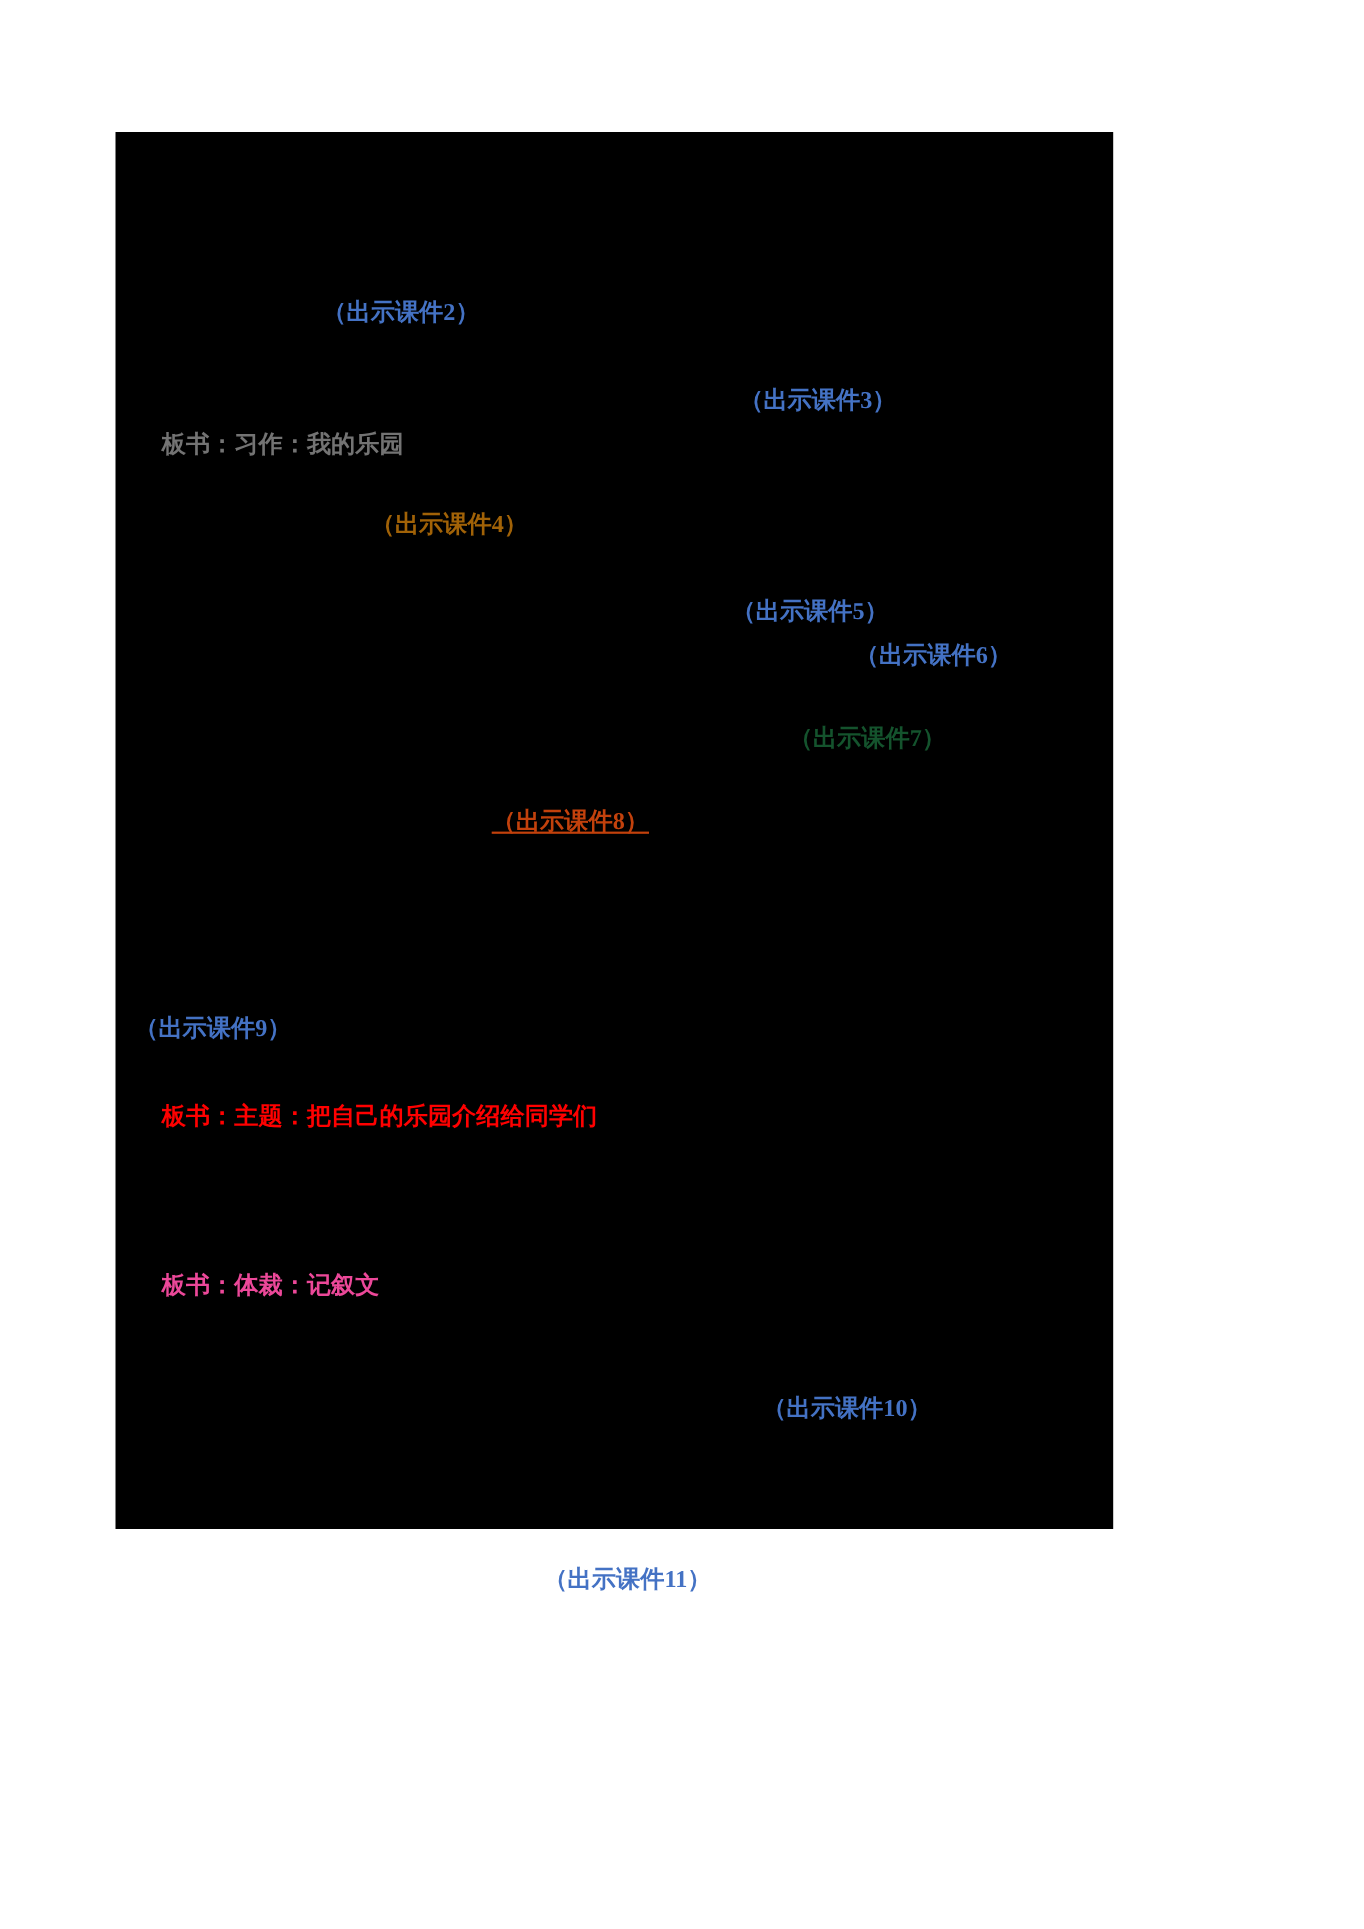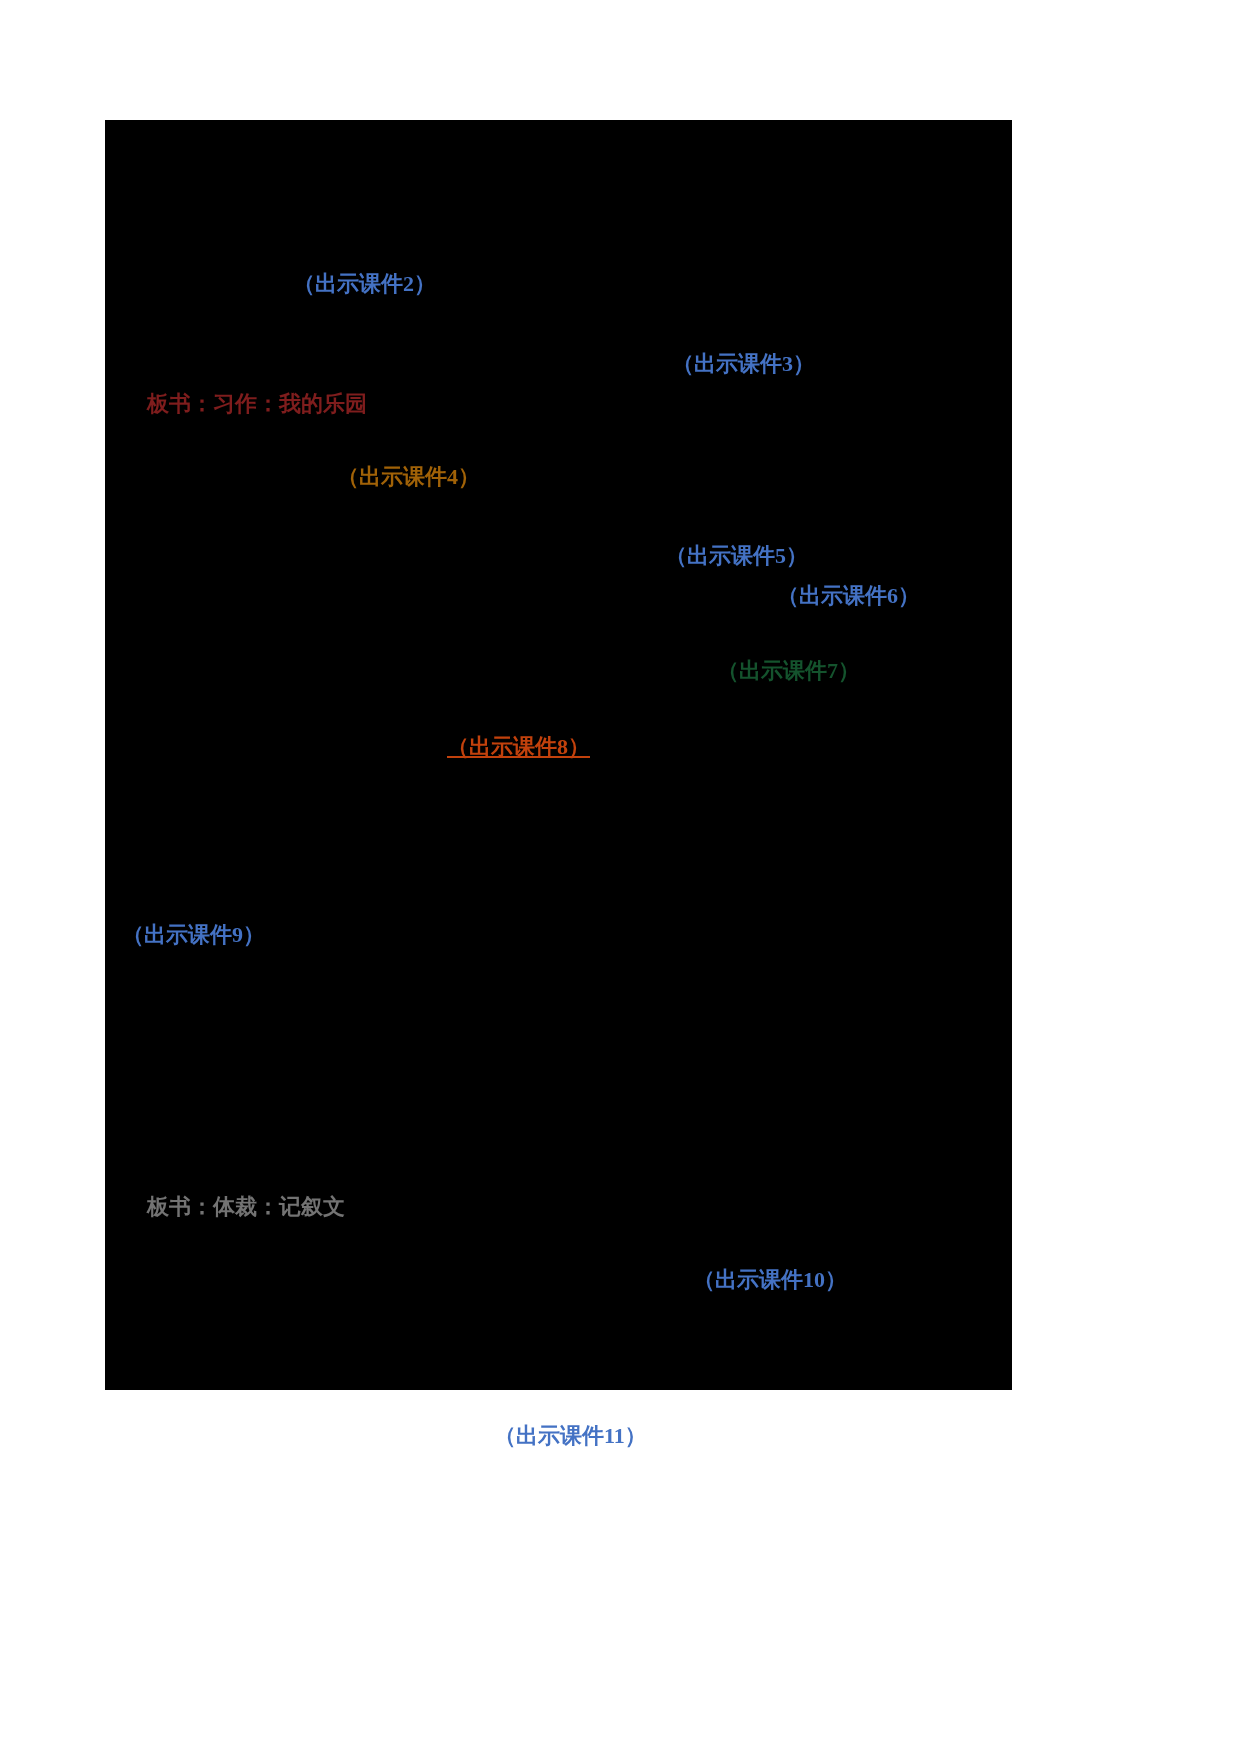--- a/index.html
+++ b/index.html
@@ -45,23 +45,24 @@
   }
 </style>
 </head>
 <body>
 
 <div class="doc-page"></div>
 
 <div class="annotations-layer" id="annotations-layer">
     <span class="annotation courseware" style="left: 293px; top: 271px; color: rgb(68, 114, 196);">（出示课件2）</span>
     <span class="annotation courseware" style="left: 672px; top: 351px; color: rgb(68, 114, 196);">（出示课件3）</span>
-    <span class="annotation board" style="left: 147px; top: 391px; color: #7f1d1d;">板书：习作：我的乐园</span>
+    <span class="annotation board" style="left: 147px; top: 391px; color: #737373;">板书：习作：我的乐园</span>
     <span class="annotation courseware" style="left: 337px; top: 464px; color: #a16207;">（出示课件4）</span>
     <span class="annotation courseware" style="left: 665px; top: 543px; color: rgb(68, 114, 196);">（出示课件5）</span>
     <span class="annotation courseware" style="left: 777px; top: 583px; color: rgb(68, 114, 196); text-align: right;">（出示课件6）</span>
     <span class="annotation courseware" style="left: 717px; top: 658px; color: #14532d;">（出示课件7）</span>
     <span class="annotation courseware" style="left: 447px; top: 734px; color: #c2410c; text-decoration: underline;">（出示课件8）</span>
     <span class="annotation courseware" style="left: 122px; top: 922px; color: rgb(68, 114, 196);">（出示课件9）</span>
-    <span class="annotation board" style="left: 147px; top: 1194px; color: #737373; text-align: right;">板书：体裁：记叙文</span>
+    <span class="annotation board" style="left: 147px; top: 1002px; color: rgb(255, 0, 0);">板书：主题：把自己的乐园介绍给同学们</span>
+    <span class="annotation board" style="left: 147px; top: 1155px; color: #ec4899; text-align: right;">板书：体裁：记叙文</span>
     <span class="annotation courseware" style="left: 693px; top: 1267px; color: rgb(68, 114, 196);">（出示课件10）</span>
     <span class="annotation courseware" style="left: 494px; top: 1423px; color: rgb(68, 114, 196);">（出示课件11）</span>
   </div>
 
 </body></html>

